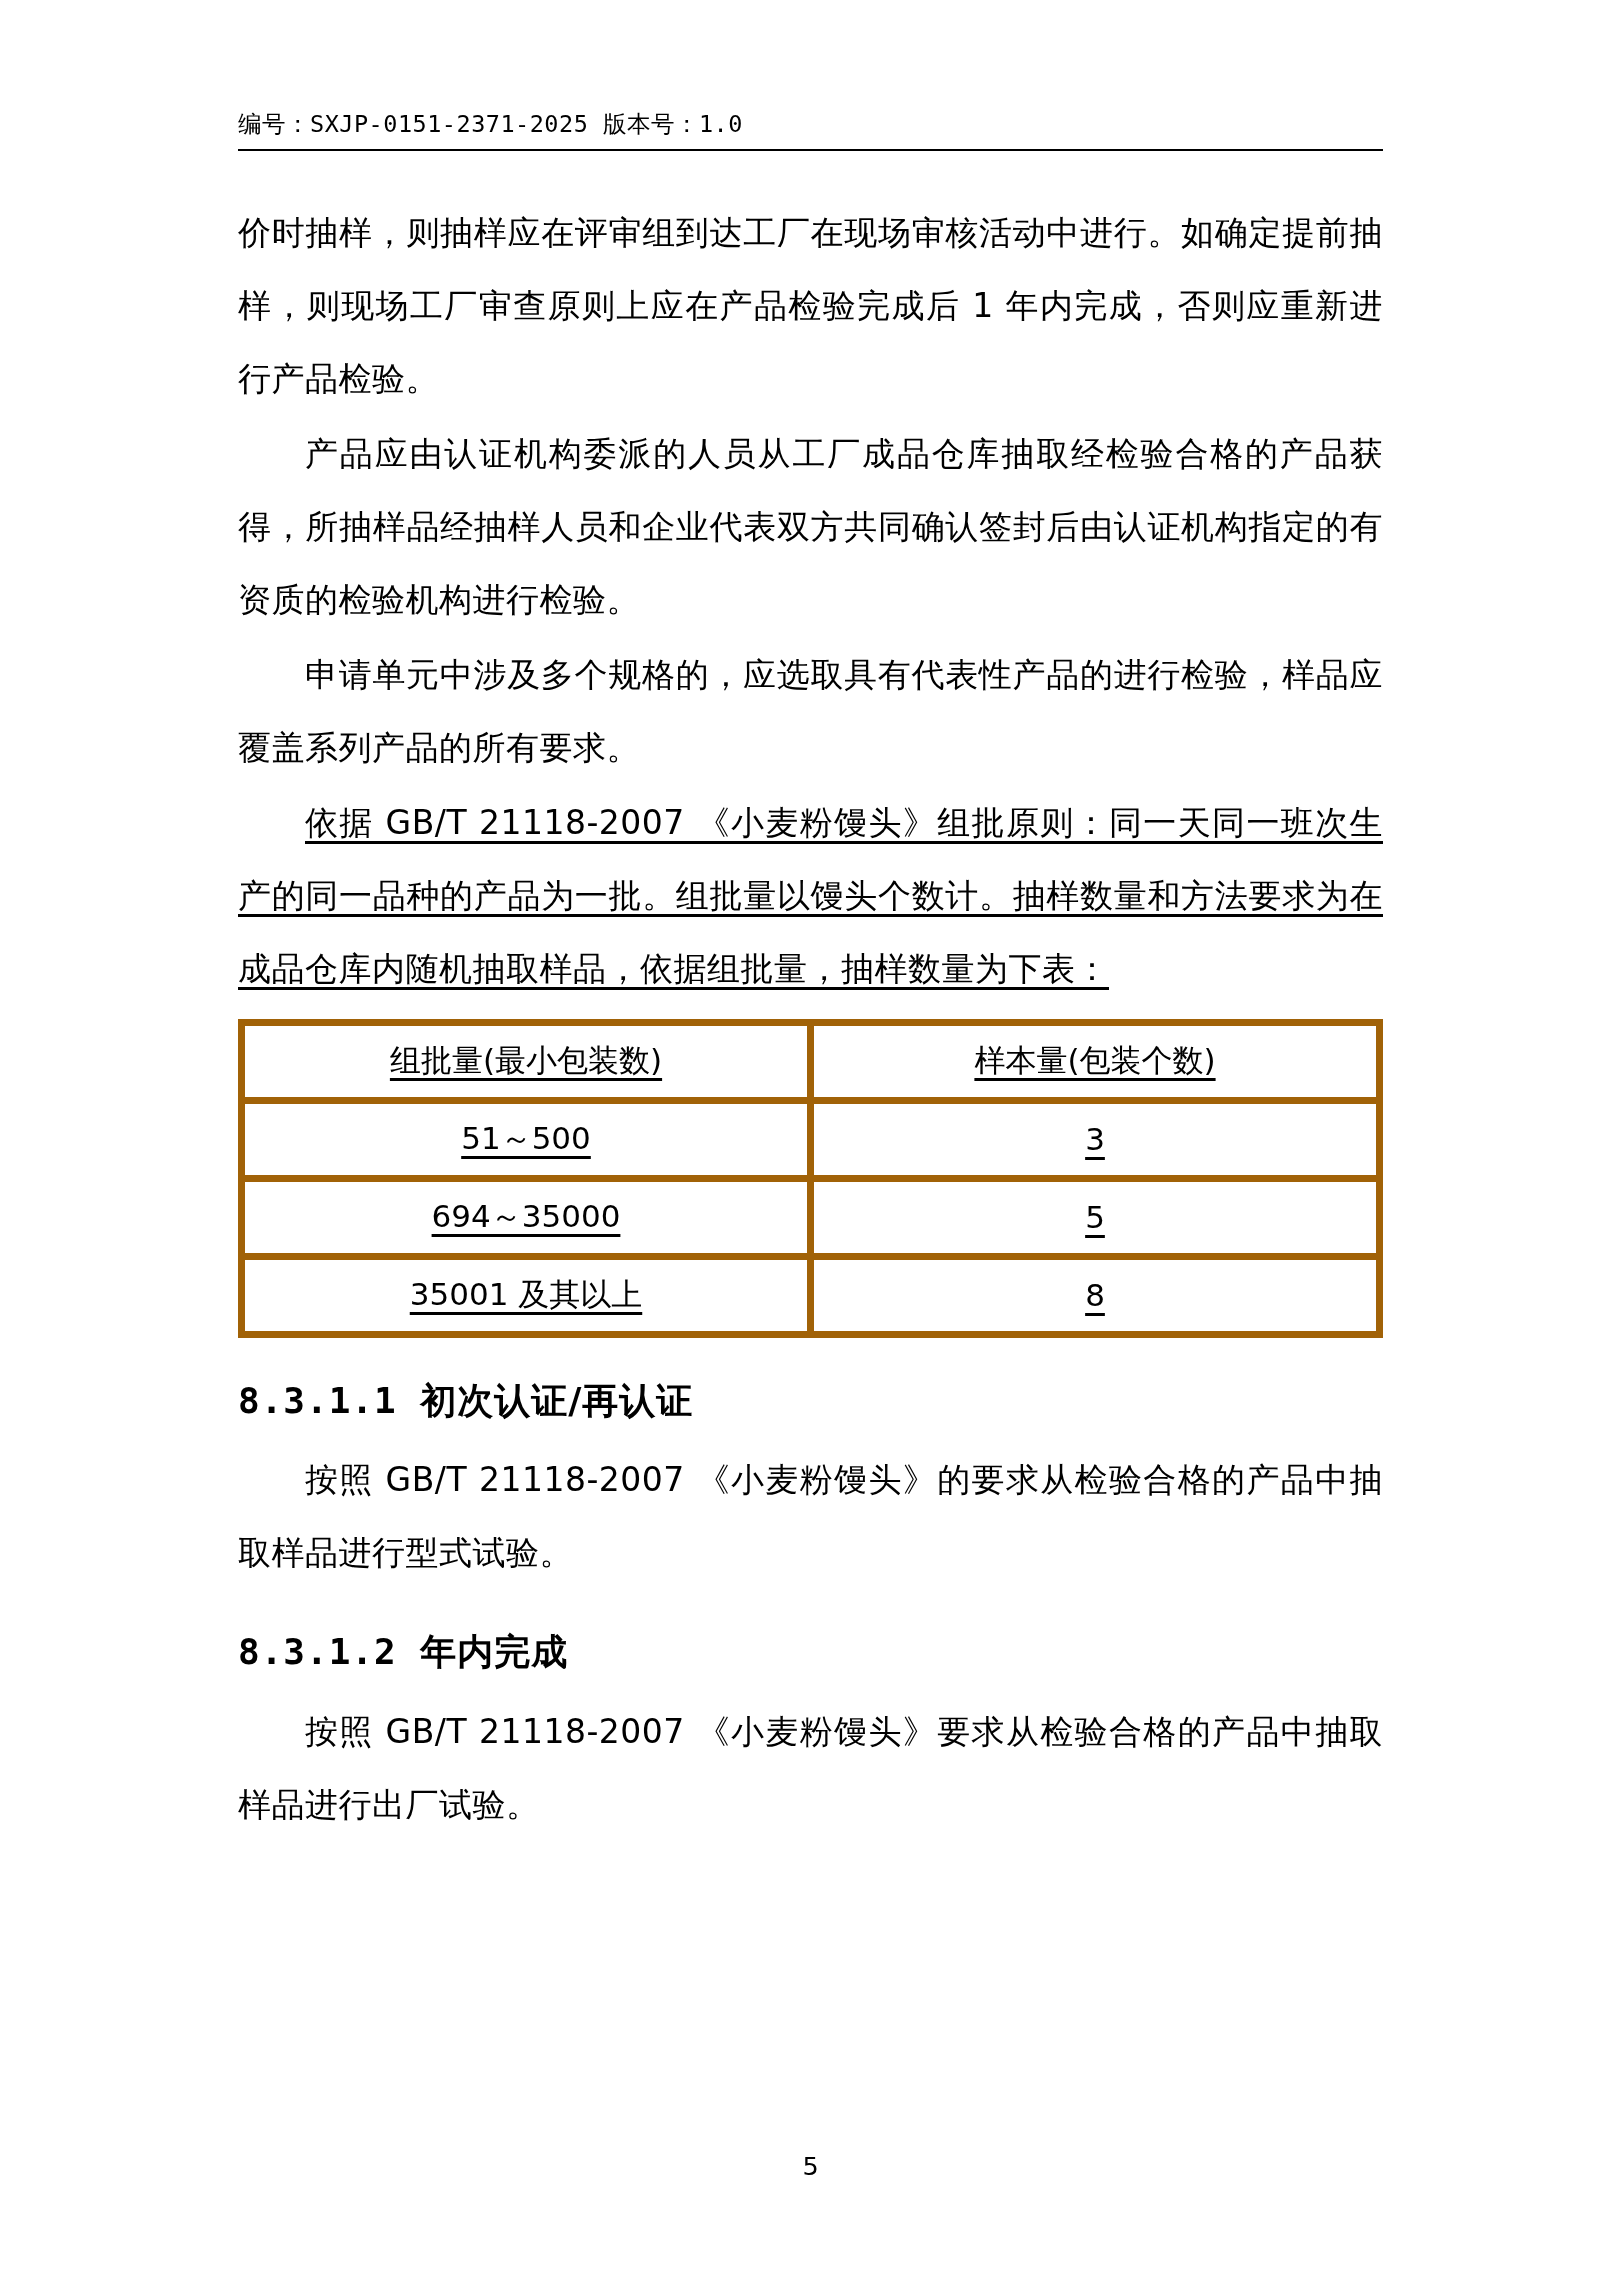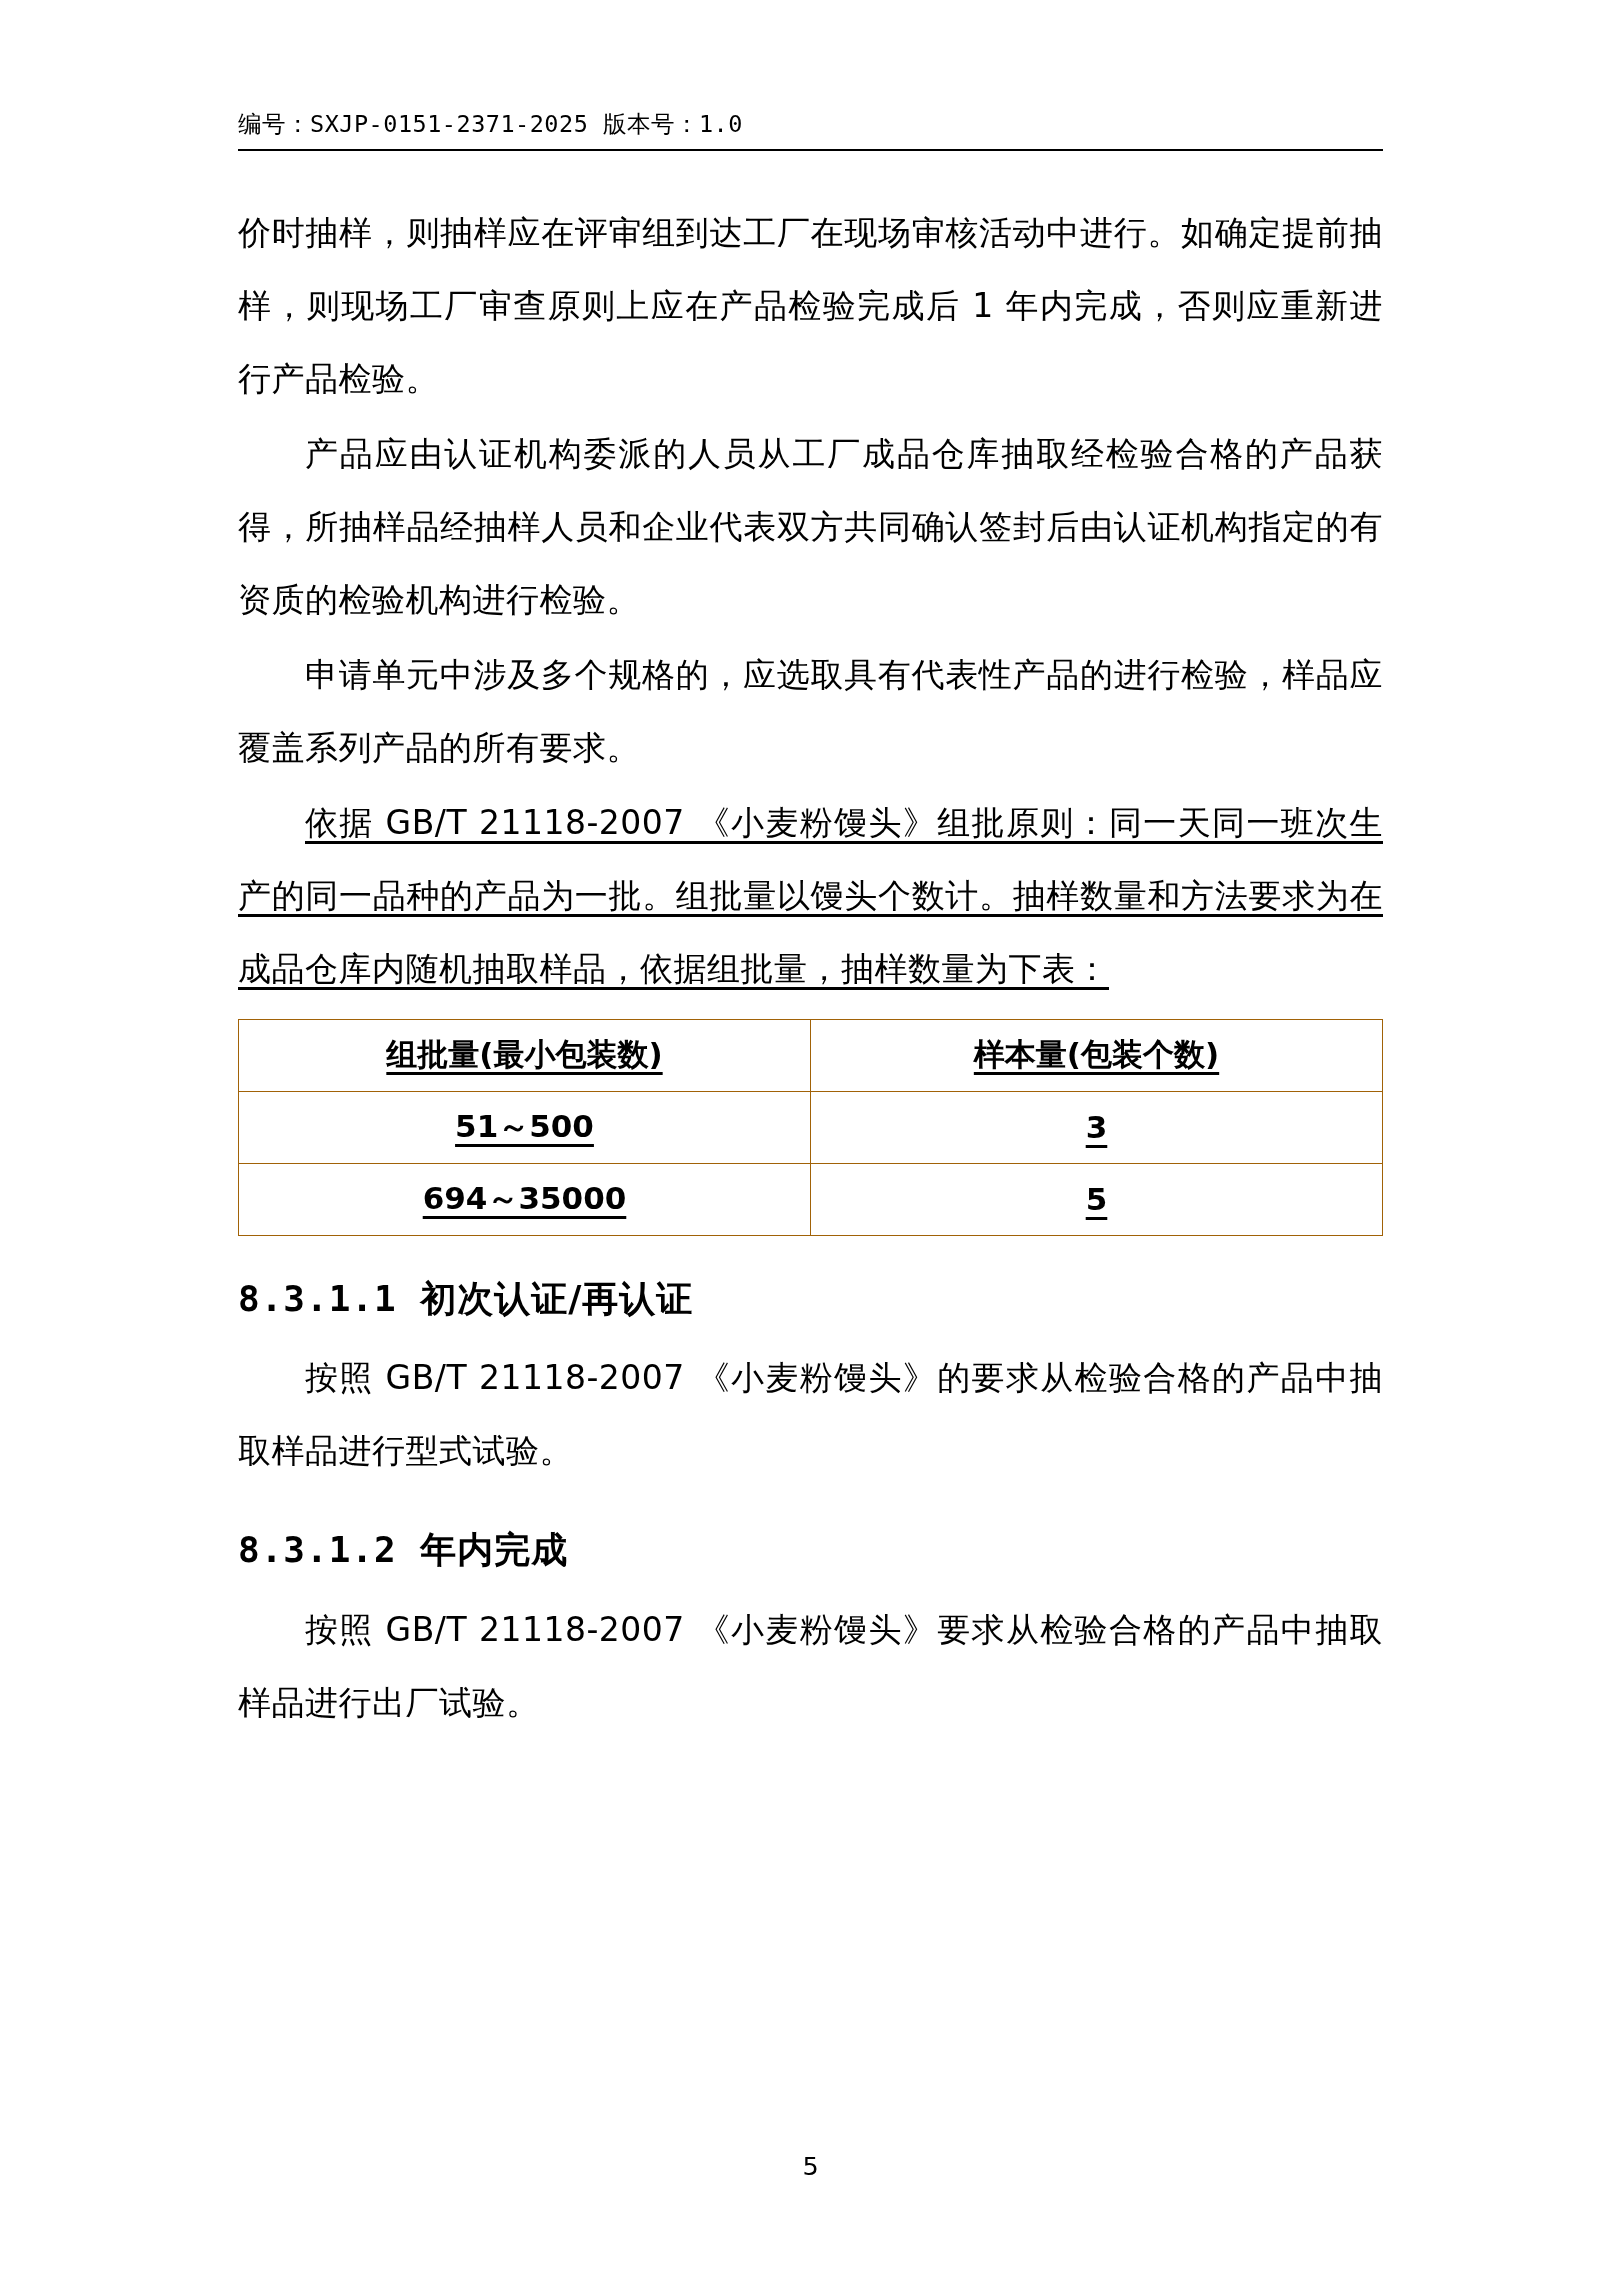--- a/index.html
+++ b/index.html
@@ -67,27 +67,27 @@
   .table-wrap {
     margin-top: 13.7px;
     margin-bottom: 9.8px;
   }
   table.sample-table {
     border-collapse: collapse;
     width: 1145px;
     table-layout: fixed;
   }
   table.sample-table td, table.sample-table th {
-    border: 1px solid #a16207;
+    border: 7px solid #a16207;
     text-align: center;
     font-size: 31px;
     font-family: "DejaVu Sans", "Liberation Sans", sans-serif;
     height: 71px;
     padding: 0;
-    font-weight: bold;
+    font-weight: normal;
   }
   table.sample-table .cell-inner {
     display: inline-block;
     text-decoration: underline;
     text-underline-offset: 6.9px;
   }
   h3.section-head {
     font-size: 36px;
     font-weight: bold;
     font-family: "DejaVu Sans", "Liberation Sans", sans-serif;
@@ -135,20 +135,24 @@
         </thead>
         <tbody>
           <tr>
             <td><span class="cell-inner">51～500</span></td>
             <td><span class="cell-inner">3</span></td>
           </tr>
           <tr>
             <td><span class="cell-inner">694～35000</span></td>
             <td><span class="cell-inner">5</span></td>
           </tr>
+          <tr>
+            <td><span class="cell-inner">35001 及其以上</span></td>
+            <td><span class="cell-inner">8</span></td>
+          </tr>
         </tbody>
       </table>
     </div>
 
     <h3 class="section-head">
       <span class="num">8.3.1.1</span><span>初次认证/再认证</span>
     </h3>
     <p class="body-text indent">按照 GB/T 21118-2007 《小麦粉馒头》的要求从检验合格的产品中抽取样品进行型式试验。</p>
 
     <h3 class="section-head">

